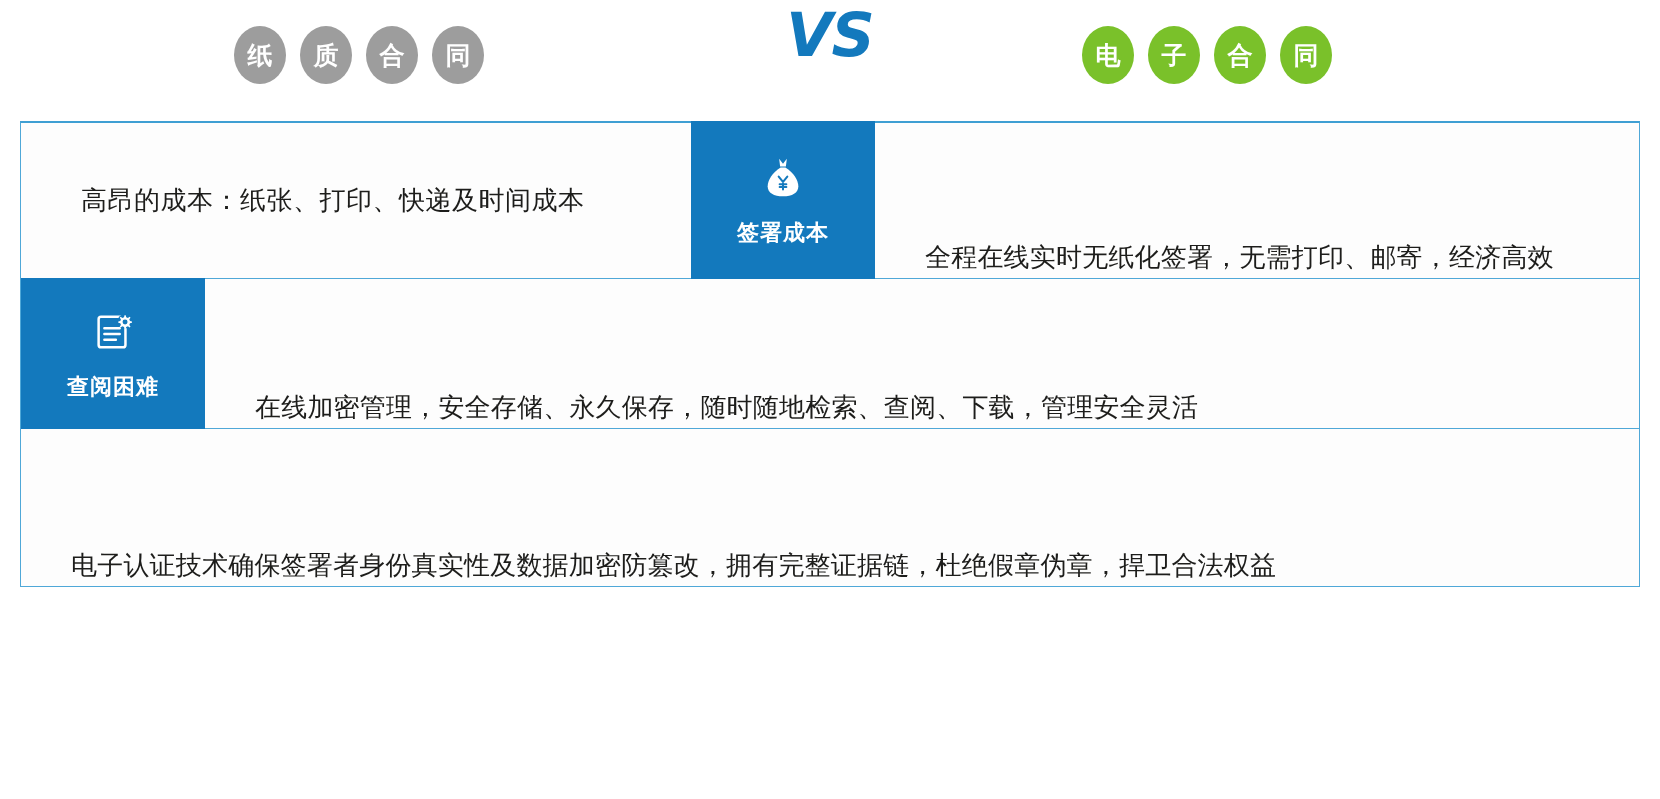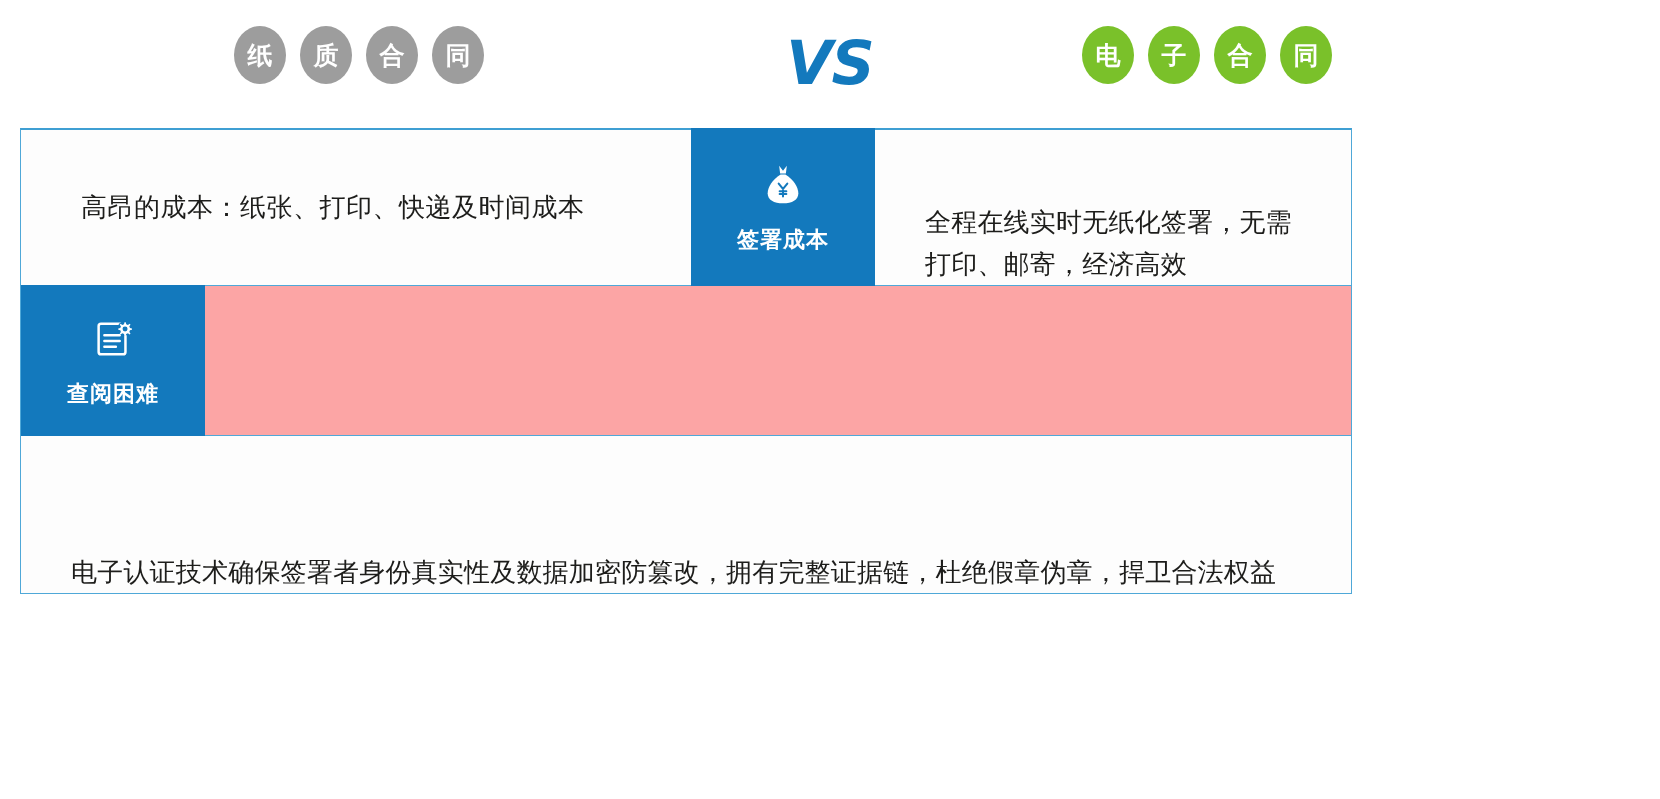--- a/index.html
+++ b/index.html
@@ -45,38 +45,38 @@
     letter-spacing: 0;
     font-family: "DejaVu Sans", "Liberation Sans", sans-serif;
   }
   .chip.grey  { background: #9d9d9d; }
   .chip.green { background: #7ac12a; }
 
   .vs {
     position: absolute;
     left: 50%;
     transform: translateX(-50%);
-    top: 28px;
+    top: 0;
     font-size: 60px;
     font-weight: 800;
     font-style: italic;
     color: #1379bd;
     letter-spacing: -1px;
     font-family: "DejaVu Sans", "Liberation Sans", sans-serif;
   }
 
   
   .table {
     position: relative;
-    margin: 16px 20px;
-    width: 1332px;
+    margin: 9px 20px;
+    width: 1620px;
     border: 1px solid #4fa8d8;
     border-top: 2px solid #3f9fd3;
     box-sizing: border-box;
-    background: #fca5a5;
+    background: #0ea5e9;
   }
   .row {
     display: flex;
     align-items: stretch;
     border-bottom: 1px solid #4fa8d8;
     box-sizing: border-box;
   }
   .row:last-child { border-bottom: none; }
 
   .cell-left {
@@ -207,20 +207,23 @@
         <svg width="46" height="46" viewBox="0 0 48 48" fill="none">
           <rect x="9" y="8" width="28" height="32" rx="2.5" stroke="#ffffff" stroke-width="2.6" fill="none"></rect>
           <path d="M15 20 L31 20 M15 26 L31 26 M15 32 L27 32" stroke="#ffffff" stroke-width="2.6" stroke-linecap="round"></path>
           <circle cx="36" cy="13" r="7.5" fill="#1379bd"></circle>
           <path d="M36 6.5 L37.3 6.5 L37.8 8.6 L39.6 9.3 L41.3 8 L42.3 9 L41 10.7 L41.7 12.5 L43.8 13 L43.8 14.3 L41.7 14.8 L41 16.6 L42.3 18.3 L41.3 19.3 L39.6 18 L37.8 18.7 L37.3 20.8 L36 20.8 L35.5 18.7 L33.7 18 L32 19.3 L31 18.3 L32.3 16.6 L31.6 14.8 L29.5 14.3 L29.5 13 L31.6 12.5 L32.3 10.7 L31 9 L32 8 L33.7 9.3 L35.5 8.6 Z" fill="#ffffff"></path>
           <circle cx="36.6" cy="13.6" r="2.6" fill="#1379bd"></circle>
         </svg>
       </div>
       <div class="icon-label">查阅困难</div>
     </div>
+    <div class="cell-right">
+      <div class="cell-text">在线加密管理，安全存储、永久保存，随时随地检索、查阅、下载，管理安全灵活</div>
+    </div>
   </div>
 
   <div class="row r4">
     <div class="cell-right">
       <div class="cell-text">电子认证技术确保签署者身份真实性及数据加密防篡改，拥有完整证据链，杜绝假章伪章，捍卫合法权益</div>
     </div>
   </div>
 
 </div>
 

